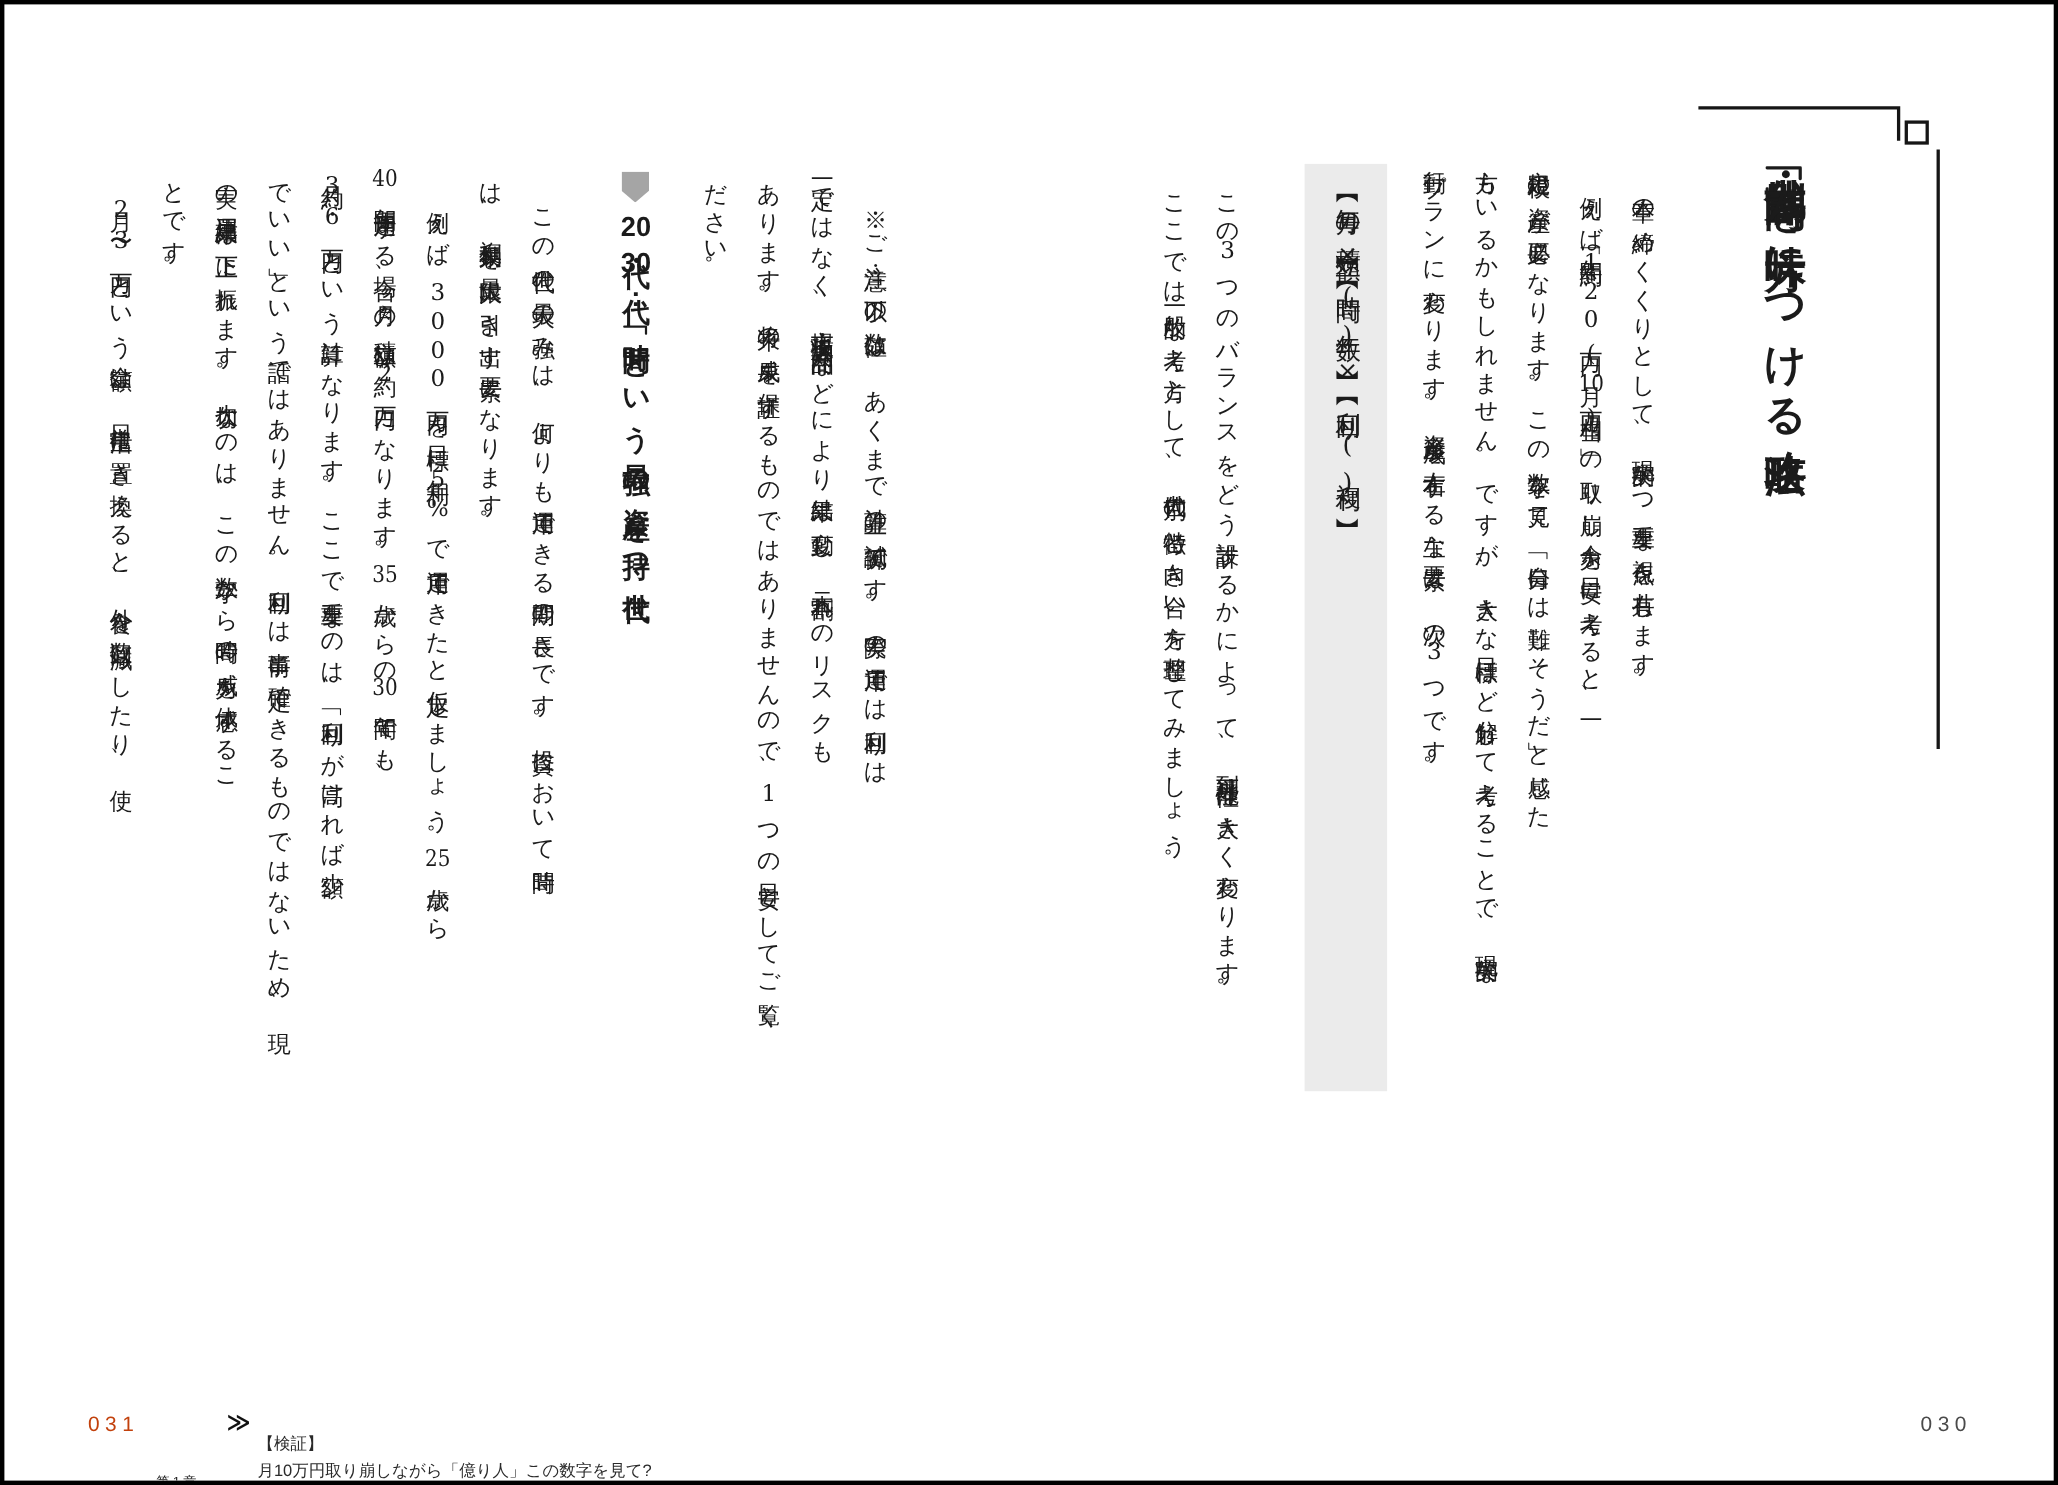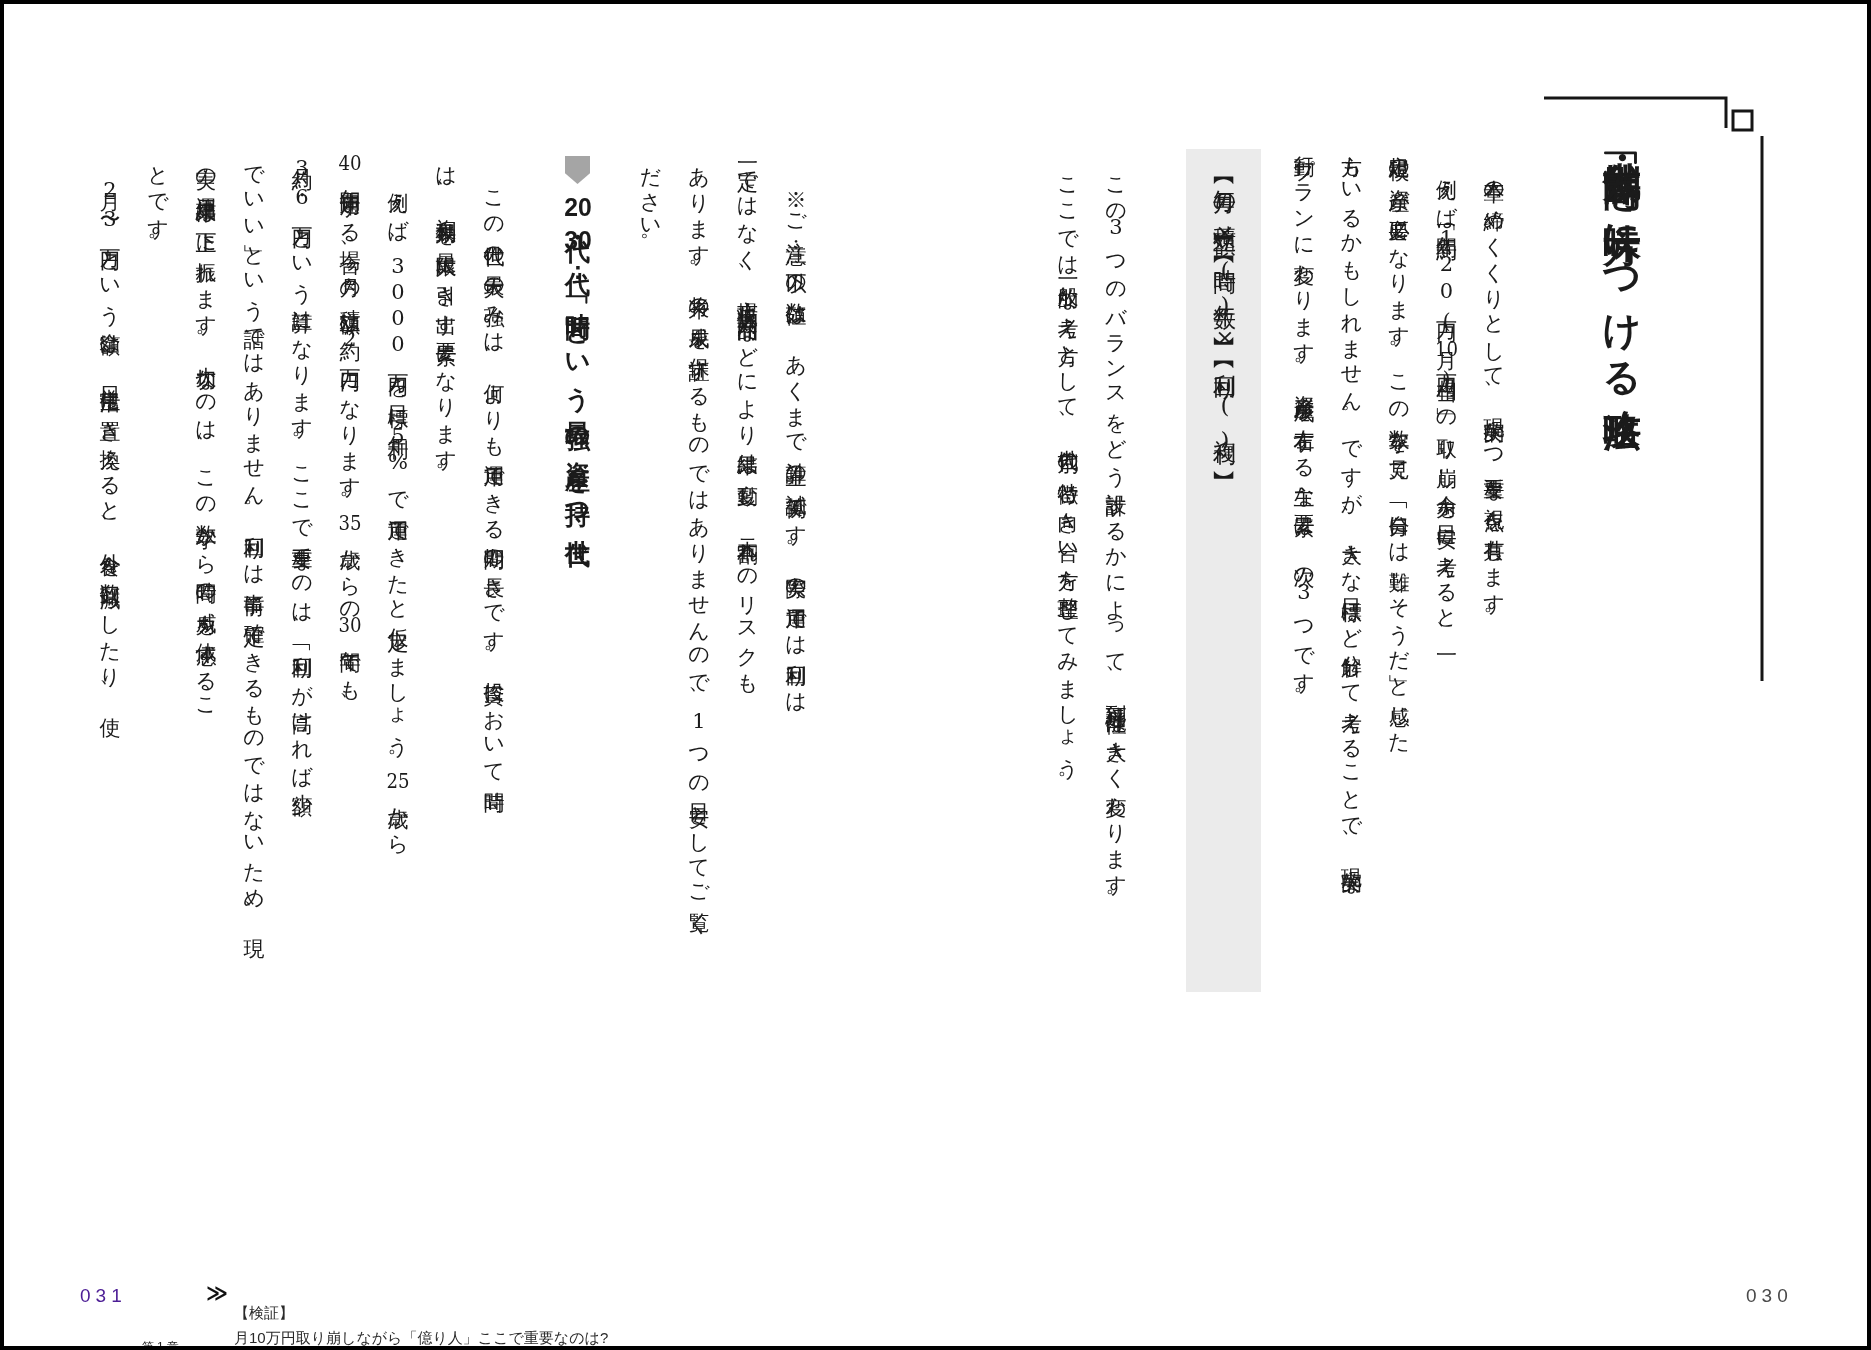--- a/index.html
+++ b/index.html
@@ -45,21 +45,21 @@
     clip-path:polygon(0 0,100% 0,100% 62%,50% 100%,0 62%);
   }
   #subheading {
     top:190px; left:553px; font-size:25px; font-weight:700;
     letter-spacing:4px; line-height:42px;
     font-family:"Liberation Sans","DejaVu Sans",sans-serif;
   }
   #cols-left-body { top:148px; right:1360px; width:440px; height:960px; }
 
   .footer-el { position:absolute; font-family:"Liberation Sans","DejaVu Sans",sans-serif; }
-  #footer-pn-left  { left:76px;  top:1281px; font-size:19px; letter-spacing:5px; color:#4c1d95; }
+  #footer-pn-left  { left:76px;  top:1281px; font-size:19px; letter-spacing:5px; color:#c2410c; }
   #footer-chapter  { left:138px; top:1335px; font-size:12px; letter-spacing:3px; color:#1f1f1f; }
   #footer-chevron  { left:202px; top:1277px; font-size:21px; font-weight:700; color:#111; }
   #footer-caption  { left:230px; top:1296px; font-size:15px; color:#2a2a2a; line-height:25px; }
   #footer-pn-right { left:1742px; top:1281px; font-size:19px; letter-spacing:5px; color:#4a4a4a;text-align:right; }
 </style>
 </head>
 <body>
 
 <div id="frame">
 
@@ -116,17 +116,17 @@
         <div class="vcol" style="right: 288px;">実の運用結果は上下に振れます。大切なのは、この数字から時間の威力を体感するこ</div>
         <div class="vcol" style="right: 336px;">とです。</div>
         <div class="vcol indent" style="right: 384px;">月2〜3万円という金額は、日常生活に置き換えると、外食を数回減らしたり、使</div>
       </div>
 
     <div id="footer-pn-left" class="footer-el">031</div>
     <div id="footer-chapter" class="footer-el">第1章</div>
     <div id="footer-chevron" class="footer-el">≫</div>
     <div id="footer-caption" class="footer-el">
       <div>【検証】</div>
-      <div>月10万円取り崩しながら「億り人」ここで重要なのは?</div>
+      <div>月10万円取り崩しながら「億り人」この数字を見て?</div>
     </div>
   </div>
 
 </div>
 
 </body></html>

